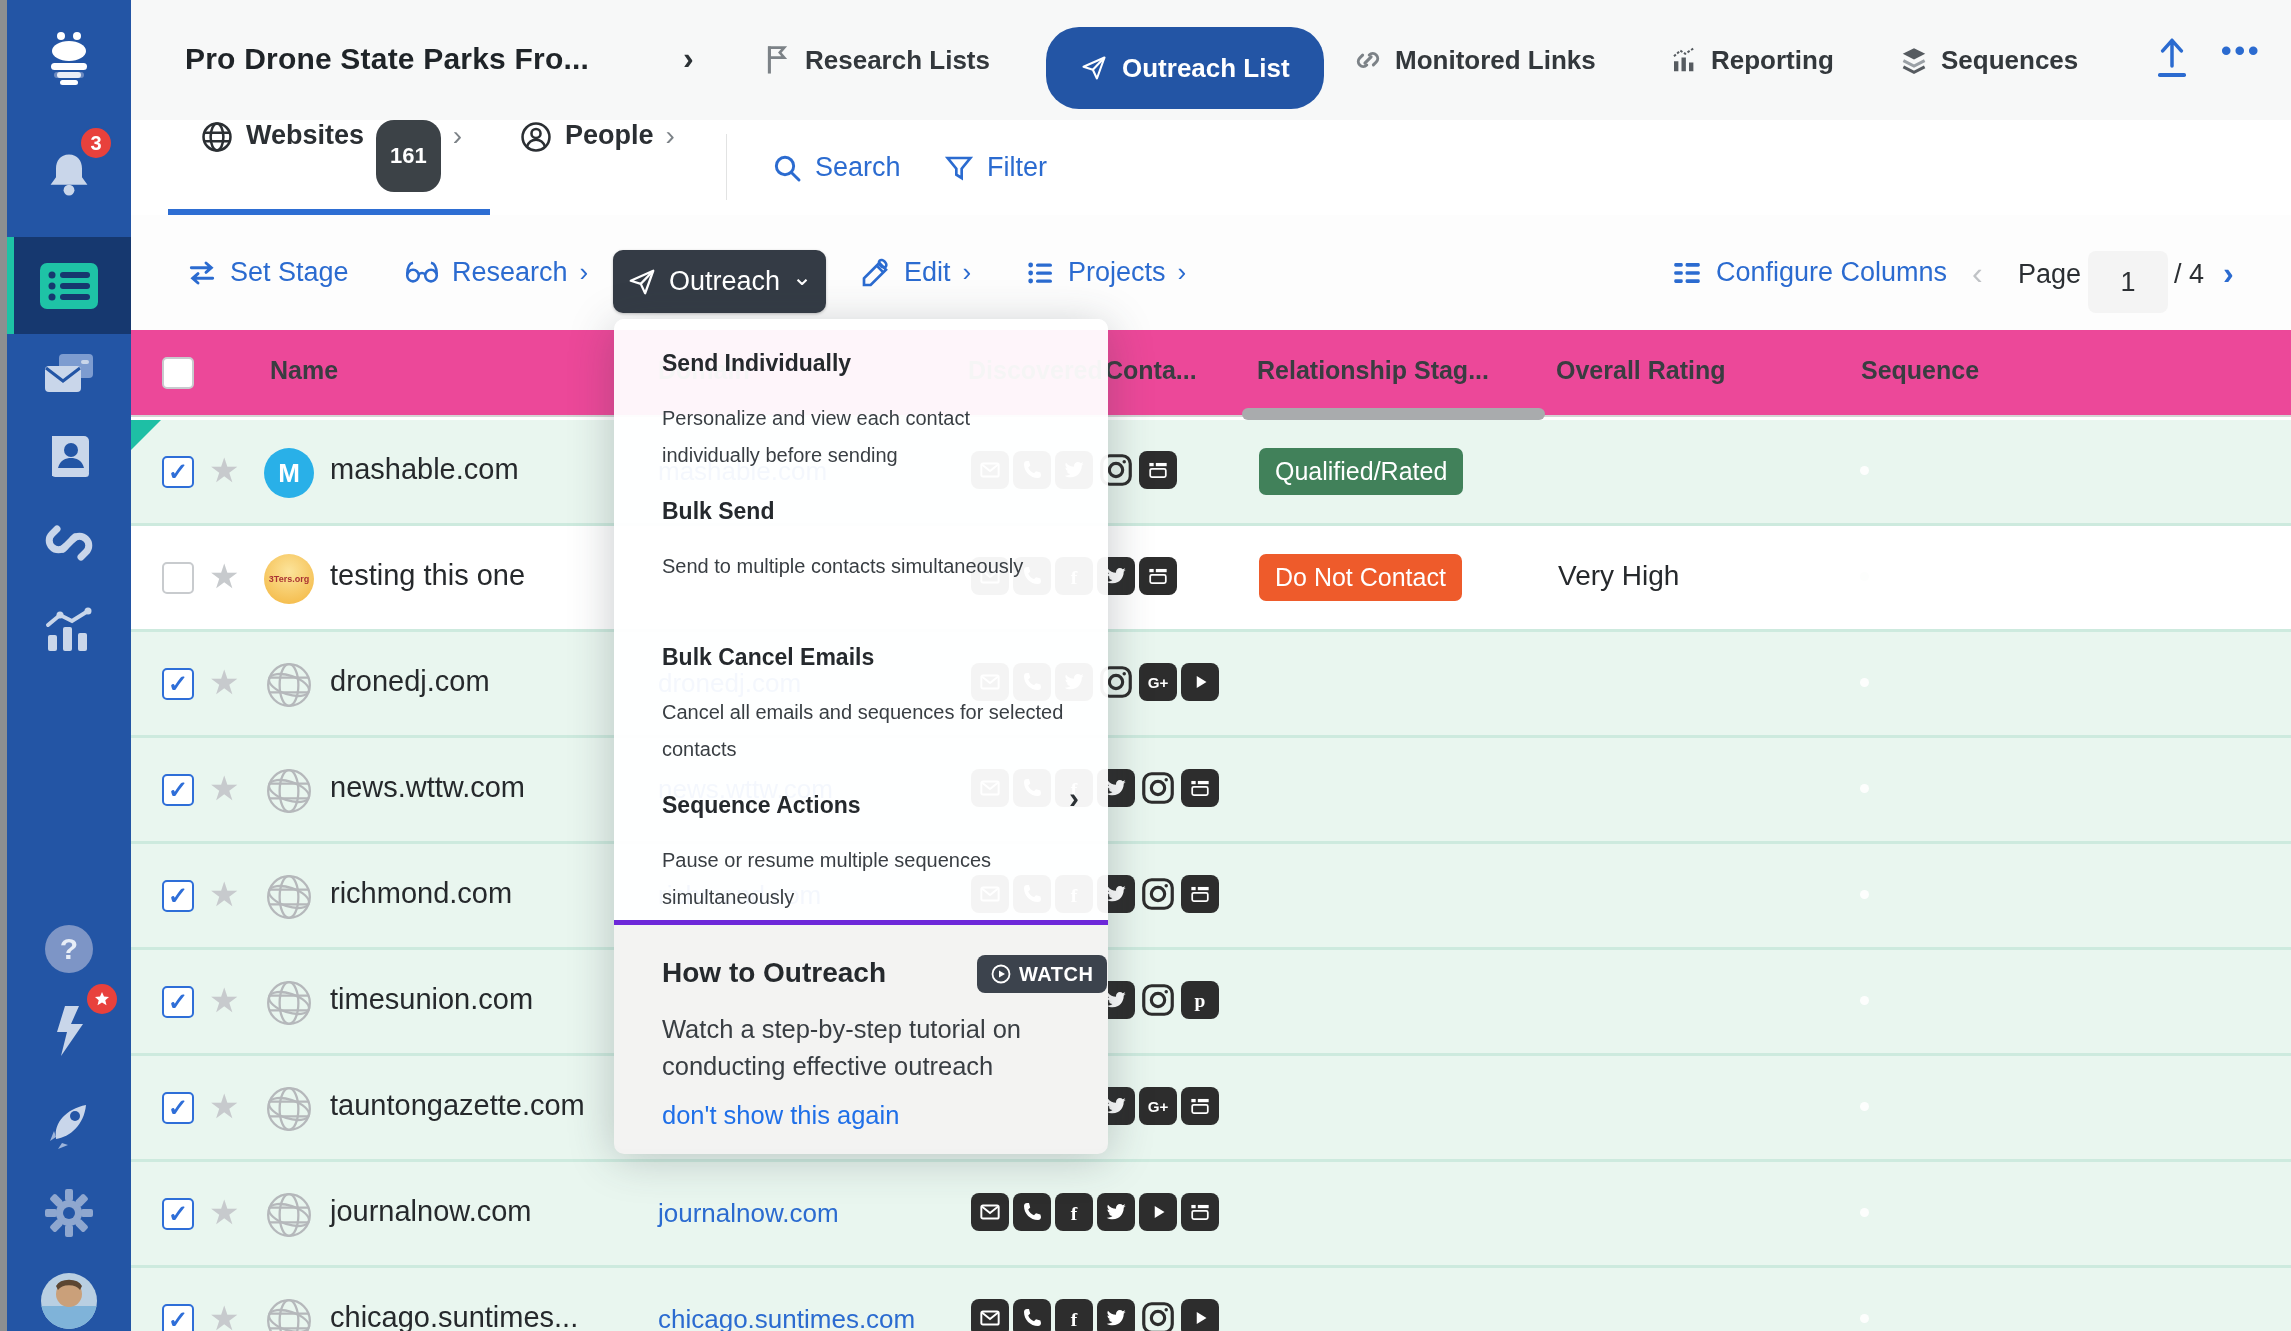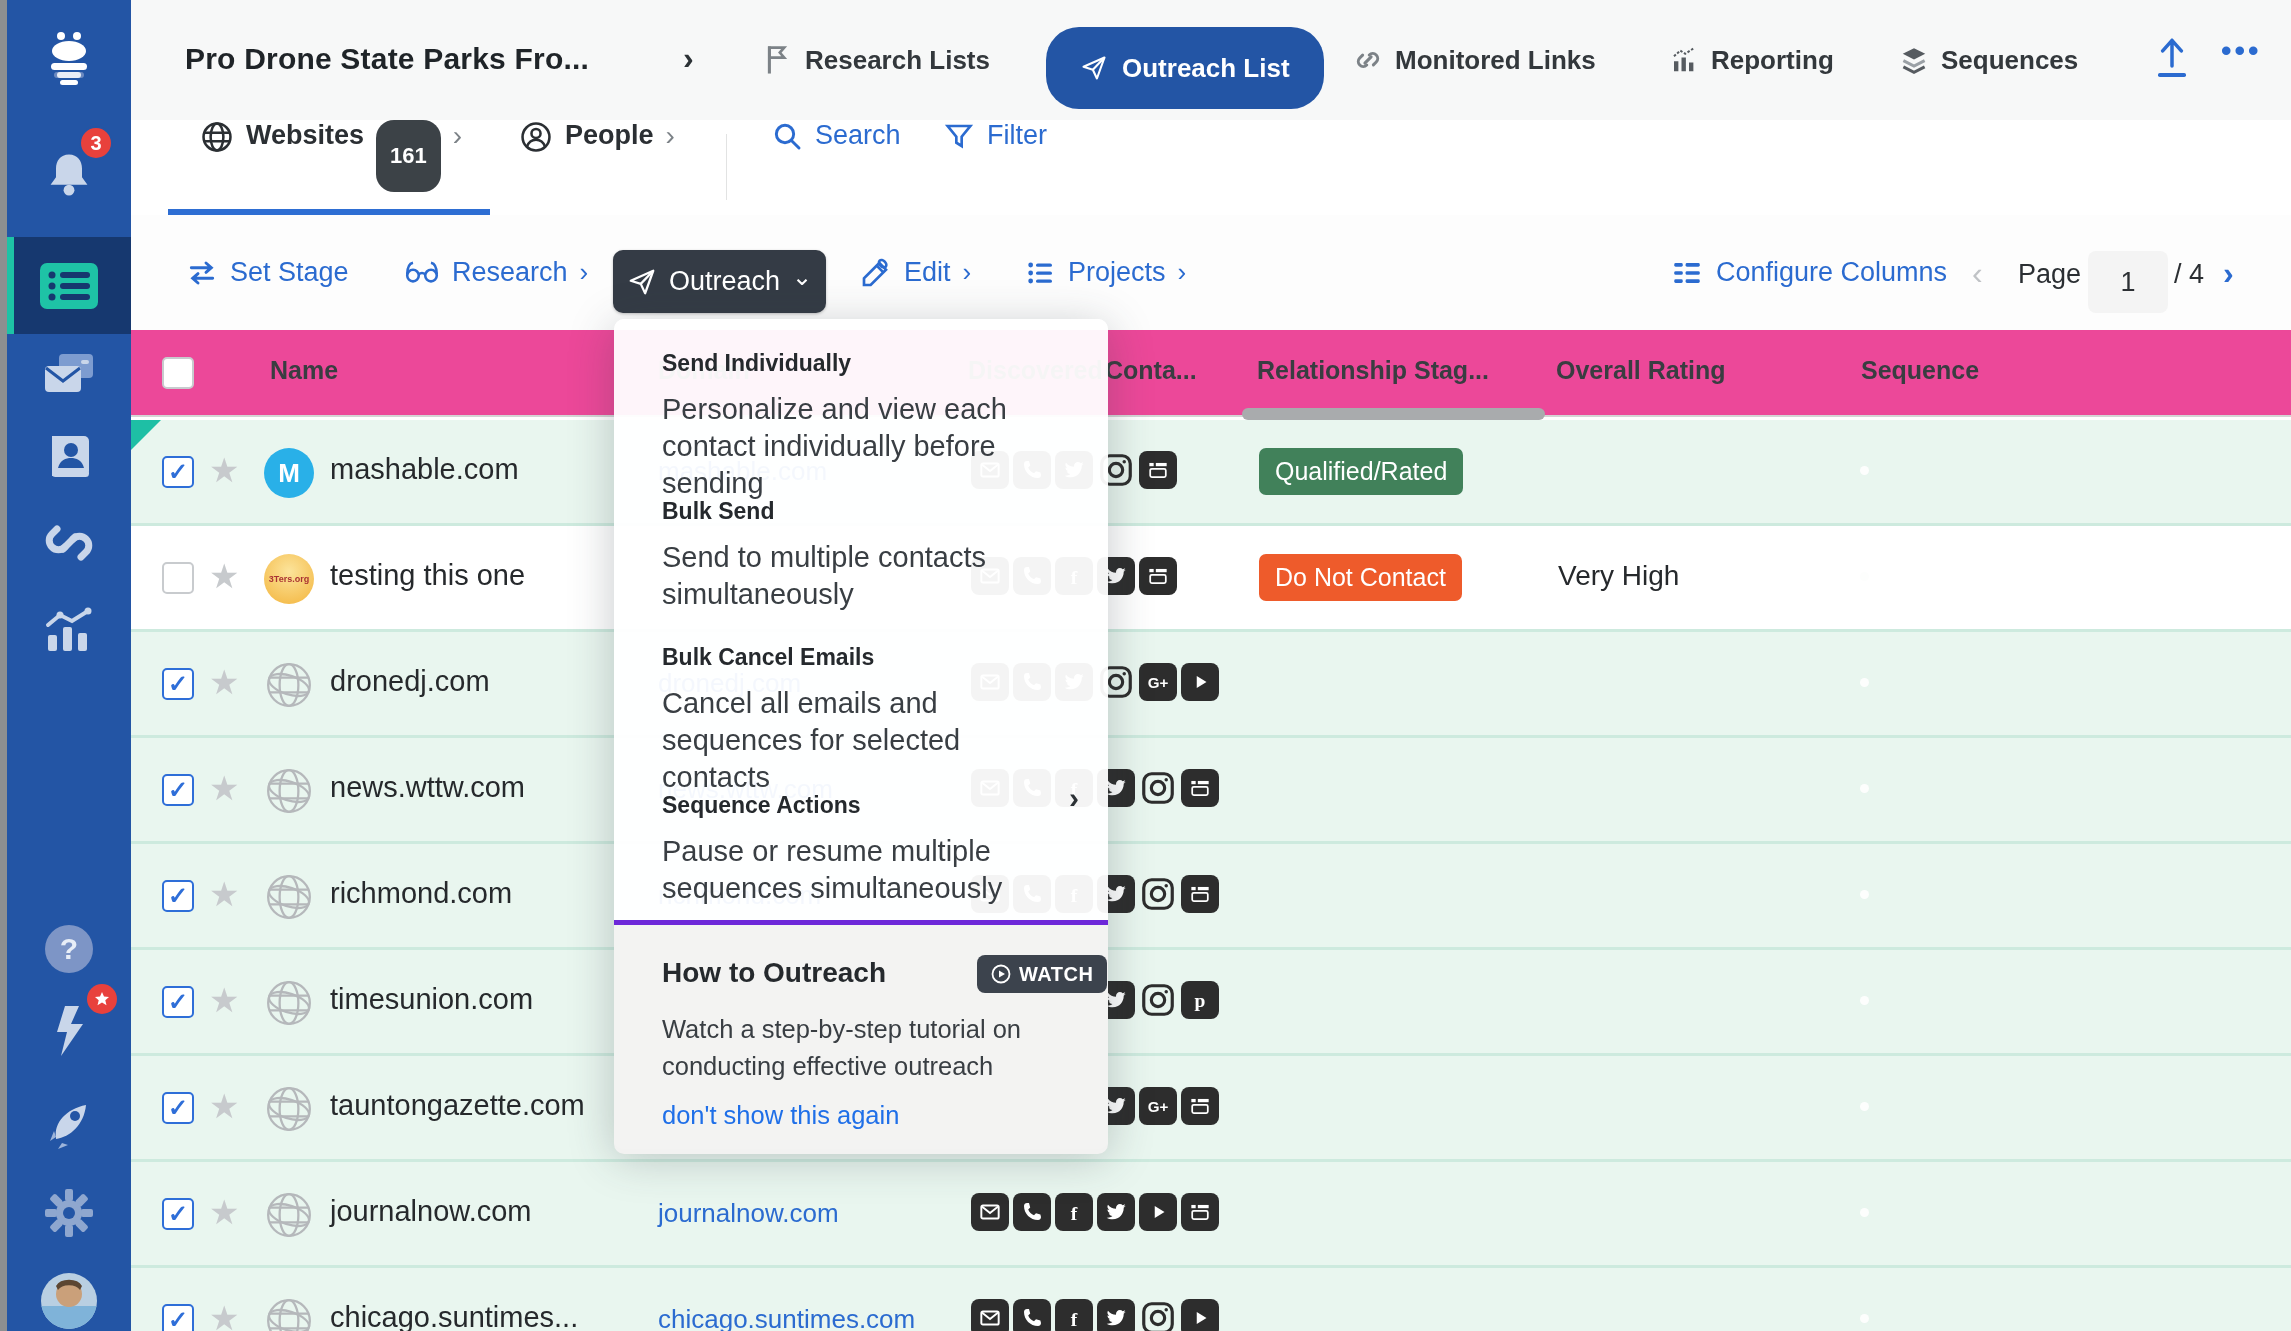--- a/index.html
+++ b/index.html
@@ -20,21 +20,21 @@
   .nav-pill{position:absolute;left:915px;top:27px;height:82px;padding:0 34px;border-radius:33px;background:#2355a5;color:#fff;display:flex;align-items:center;gap:14px;font-size:26px;font-weight:700}
   .h-upload{position:absolute;left:2023px;top:38px}
   .h-more{position:absolute;left:2090px;top:34px;color:#2b6bd0;font-size:30px;font-weight:700;letter-spacing:3px}
   
   #tabrow{left:131px;top:120px;width:2160px;height:95px;background:#fff;border-bottom:1px solid #e3e4e4}
   .tab{position:absolute;top:0;height:95px;display:flex;align-items:flex-start;gap:12px;font-size:27px;font-weight:700;color:#2b2f33;cursor:pointer}
   .tab-count{background:#3c4247;color:#fff;font-size:22px;font-weight:700;border-radius:18px;padding:23px 14px}
   .tab-chev{color:#7c8287;font-size:28px;font-weight:400}
   .tab-underline{position:absolute;left:37px;bottom:0;width:322px;height:6px;background:#2e6ed3}
   .tab-divider{position:absolute;left:595px;top:14px;width:1px;height:66px;background:#e2e3e3}
-  .tr-action{position:absolute;top:0;height:95px;display:flex;gap:12px;font-size:27px;color:#2b6bd0;cursor:pointer}
+  .tr-action{position:absolute;top:0;height:95px;display:flex;align-items:center;gap:12px;font-size:27px;color:#2b6bd0;cursor:pointer}
   
   #toolbar{left:131px;top:215px;width:2160px;height:115px;background:#fdfdfd}
   .tb-link{position:absolute;top:0;height:115px;display:flex;align-items:center;gap:12px;font-size:27px;color:#2b6bd0;cursor:pointer}
   .tb-chev{font-size:26px;color:#2b6bd0}
   #outreach-btn{position:absolute;left:482px;top:35px;width:213px;height:63px;background:#343b45;border-radius:10px;color:#fff;display:flex;align-items:center;justify-content:center;gap:12px;font-size:27px;cursor:pointer;box-shadow:0 1px 3px rgba(0,0,0,.25)}
   .pg-lt{position:absolute;left:1841px;top:40px;font-size:32px;color:#c0c3c6}
   .pg-label{position:absolute;left:1887px;top:44px;font-size:27px;color:#2b2f33}
   .pg-input{position:absolute;left:1957px;top:36px;width:76px;height:60px;background:#f4f4f4;border:none;border-radius:8px;text-align:center;font-size:27px;color:#2b2f33;font-family:inherit}
   .pg-total{position:absolute;left:2043px;top:44px;font-size:27px;color:#2b2f33}
   .pg-gt{position:absolute;left:2092px;top:40px;font-size:32px;color:#2b6bd0;font-weight:700}
@@ -60,21 +60,21 @@
   .ic.instagram{background:transparent}
   .stage{position:absolute;left:1128px;top:28px;font-size:25px;color:#fff;padding:9px 16px;border-radius:7px;white-space:nowrap;cursor:pointer}
   .stage.success{background:#41815a}
   .stage.danger{background:#ee5b2b}
   .rating{position:absolute;left:1427px;top:34px;font-size:28px;color:#26292c}
   .seqdot{position:absolute;left:1729px;top:46px;width:9px;height:9px;border-radius:50%;background:#fdfefd}
   
   #dropdown{left:614px;top:319px;width:494px;height:830px;background:rgba(255,255,255,0.95);border-radius:10px;box-shadow:0 8px 45px rgba(50,60,70,0.28);z-index:50}
   .dd-item{position:absolute;left:48px;width:410px;cursor:pointer}
   .dd-title{font-size:23px;font-weight:700;color:#25292d;line-height:40px}
-  .dd-desc{font-size:29px;color:#393e43;line-height:37px;margin-top:8px}
+  .dd-desc{font-size:20px;color:#393e43;line-height:37px;margin-top:17px}
   .dd-sub-chev{position:absolute;left:455px;top:462px;font-size:30px;font-weight:700;color:#2c3236}
   #dd-help{position:absolute;left:0;top:601px;width:494px;height:229px;background:rgba(243,243,242,0.97);border-radius:0 0 10px 10px;border-top:5px solid #6d28d9}
   .dd-help-title{position:absolute;left:48px;top:32px;font-size:28px;font-weight:700;color:#25292d}
   #watch-btn{position:absolute;left:363px;top:30px;height:38px;padding:0 14px;background:#3c434d;border-radius:8px;color:#fff;font-size:20px;font-weight:700;display:flex;align-items:center;gap:8px;letter-spacing:.5px;cursor:pointer}
   .dd-help-desc{position:absolute;left:48px;top:86px;width:400px;font-size:25.5px;color:#393e43;line-height:37px}
   .dd-dismiss{position:absolute;left:48px;top:176px;font-size:25.5px;color:#1f6fe8;cursor:pointer}
   svg{display:block}
 </style>
 </head>
 <body>

